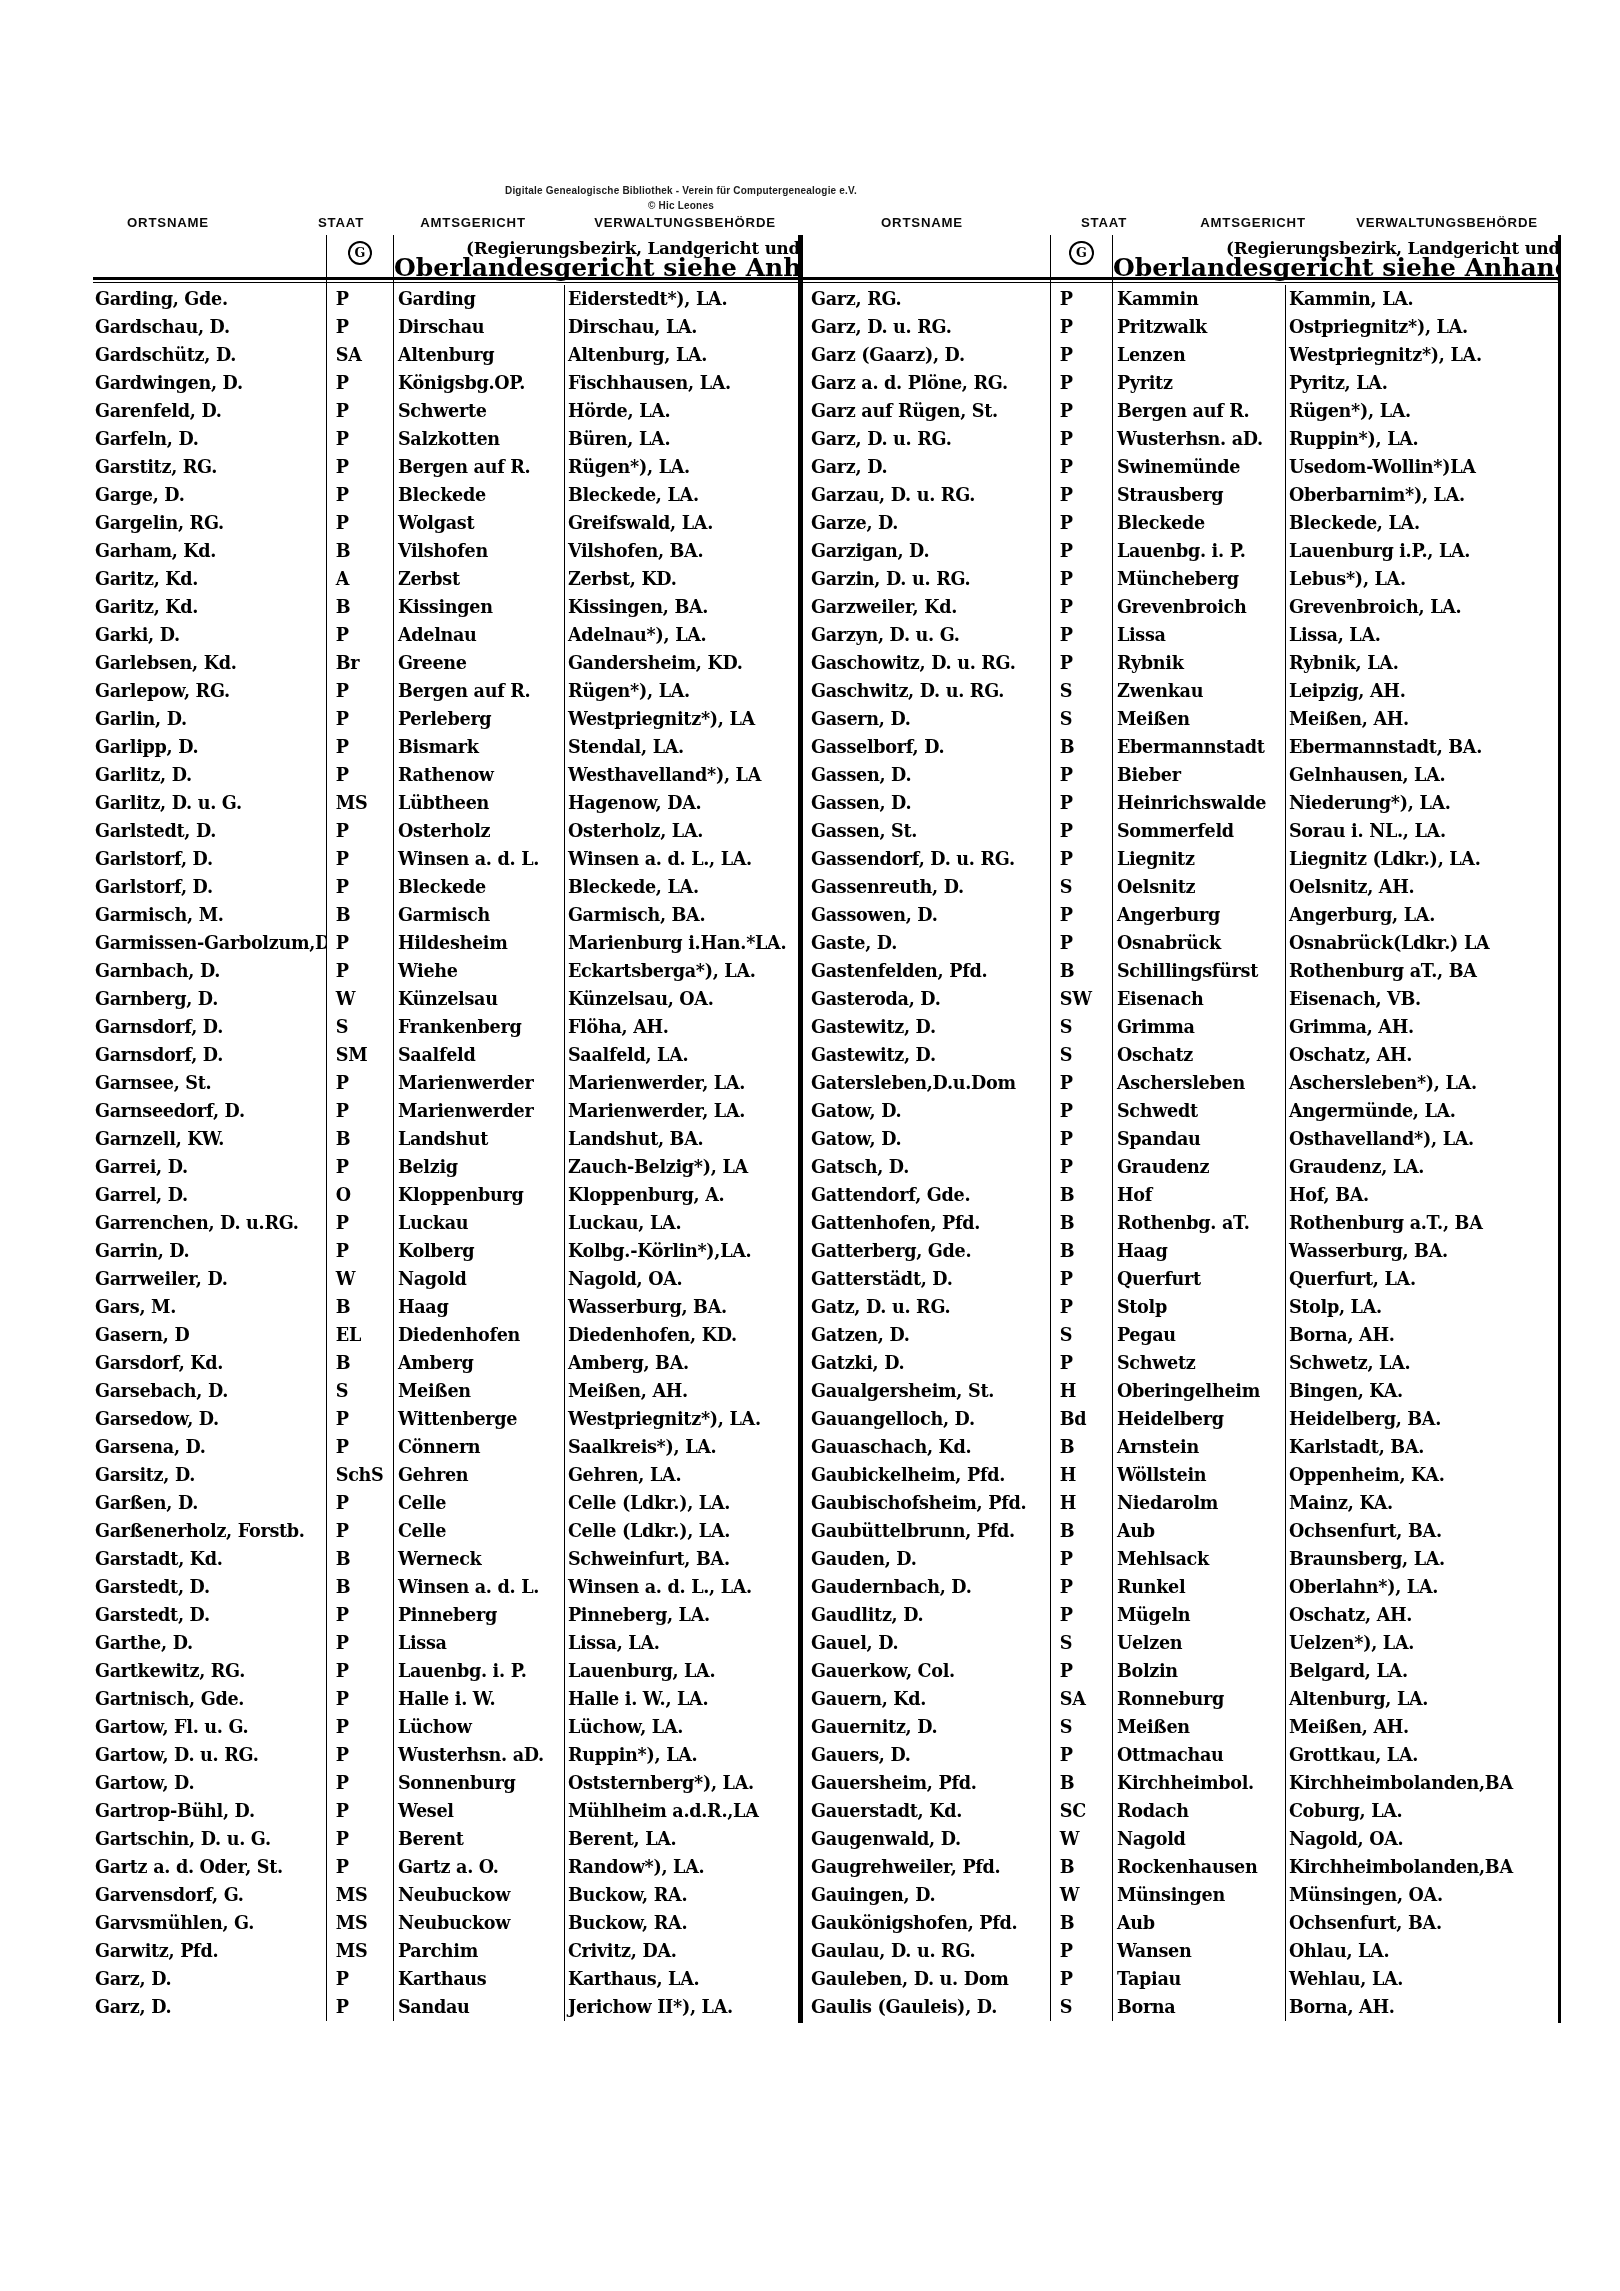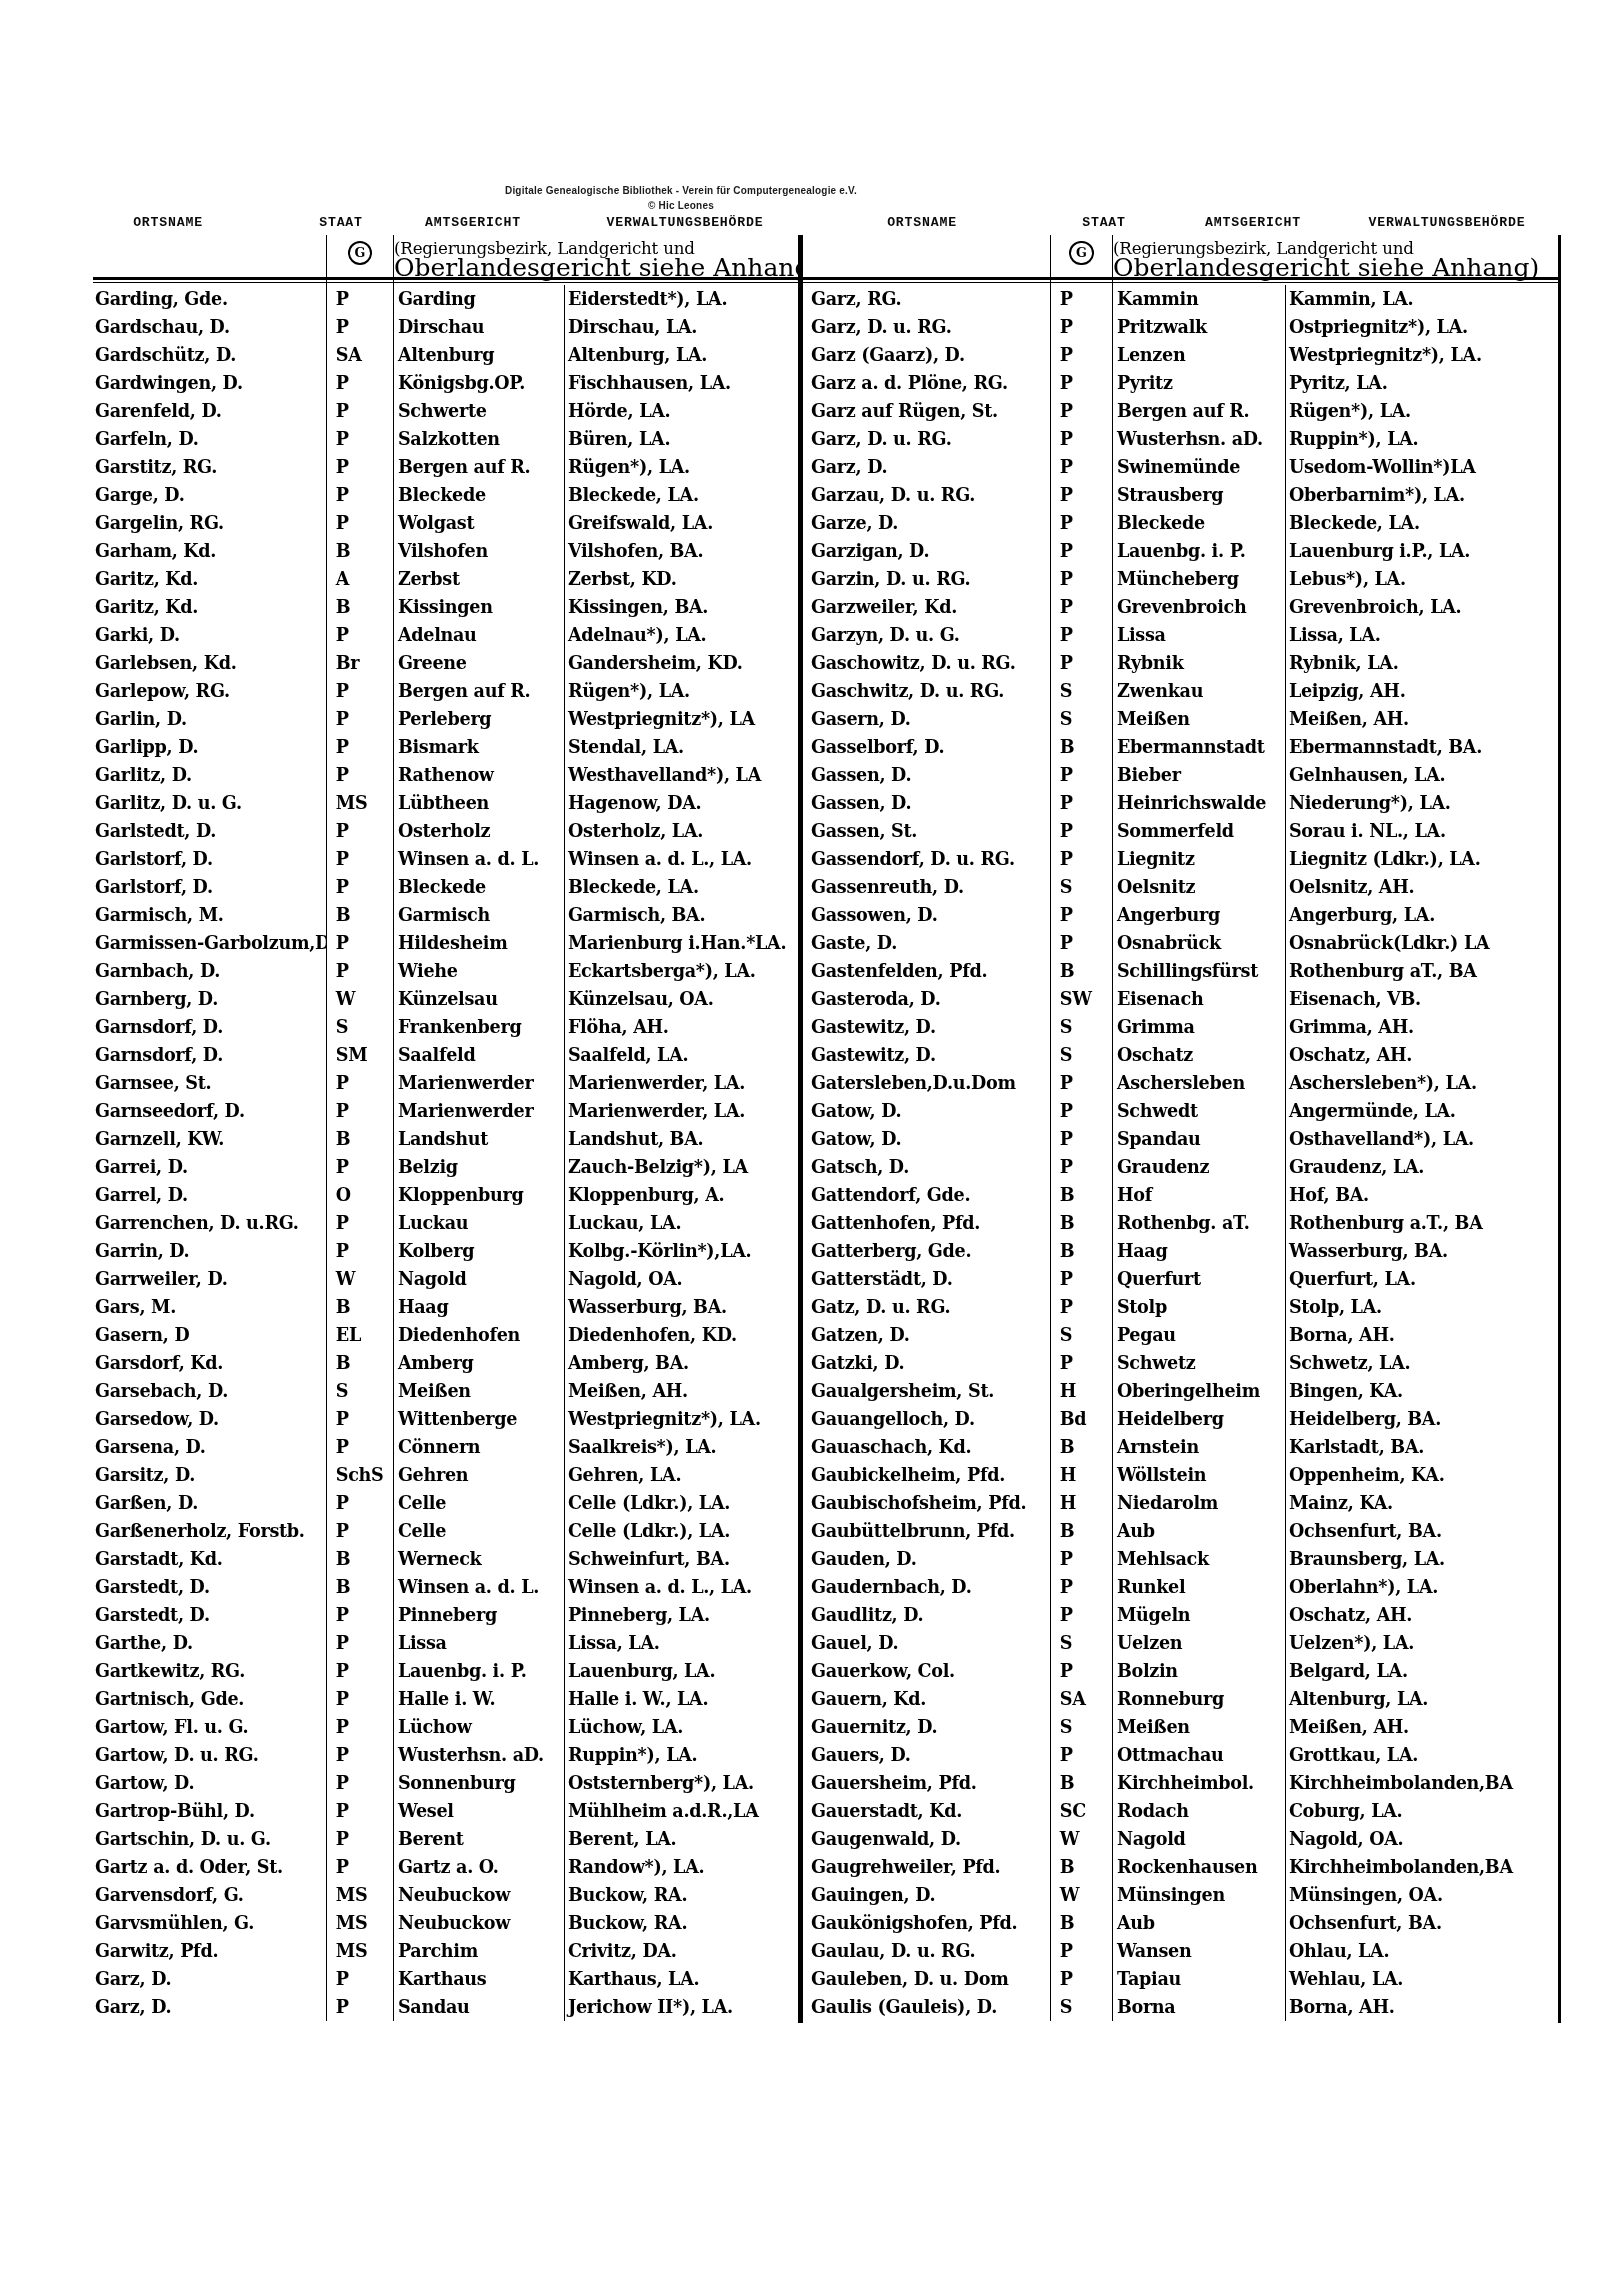--- a/index.html
+++ b/index.html
@@ -7,37 +7,37 @@
     width:1620px;height:2292px;position:relative;background:#ffffff;
     font-family:"DejaVu Serif", serif;color:#000;overflow:hidden;
   }
   .credit{
     position:absolute;left:93px;width:1176px;text-align:center;
     font-family:"Liberation Sans", sans-serif;font-weight:700;
     font-size:10px;color:#1b1b1b;letter-spacing:0.2px;white-space:nowrap;
   }
   .colhead{
     position:absolute;top:215px;transform:translateX(-50%);
-    font-family:Liberation Mono, monospace;font-weight:700;
+    font-family:Liberation Sans, sans-serif;font-weight:700;
     font-size:13.2px;letter-spacing:0.8px;color:#0a0a0a;white-space:nowrap;
   }
   .group{position:absolute;top:235px;}
   .subhead{display:grid;height:50px;}
   .subhead .sh-name{border-right:1.5px solid #000;}
   .subhead .sh-staat{
     border-right:1.5px solid #000;display:flex;align-items:flex-start;
     justify-content:center;padding-top:5.9px;
   }
   .gsym{
     width:20.6px;height:20.6px;border:2.5px solid #000;border-radius:50%;
     display:flex;align-items:center;justify-content:center;
     font-size:12.7px;font-weight:700;line-height:1;
   }
   .sh-note{
-    grid-column:3 / 5;text-align:left;font-weight:400;line-height:20.6px;
+    grid-column:3 / 5;text-align:right;font-weight:700;line-height:20.6px;
     padding-top:2.9px;white-space:nowrap;overflow:hidden;
   }
   .sh-note .l1{font-size:16.7px;letter-spacing:-0.2px;}
   .sh-note .l2{font-size:25px;}
   .rows{display:grid;grid-auto-rows:28px;}
   .cell{
     font-size:17.6px;font-weight:700;line-height:28px;white-space:nowrap;
     overflow:hidden;letter-spacing:-0.3px;
   }
   .c0{padding-left:2px;border-right:1.5px solid #000;}

